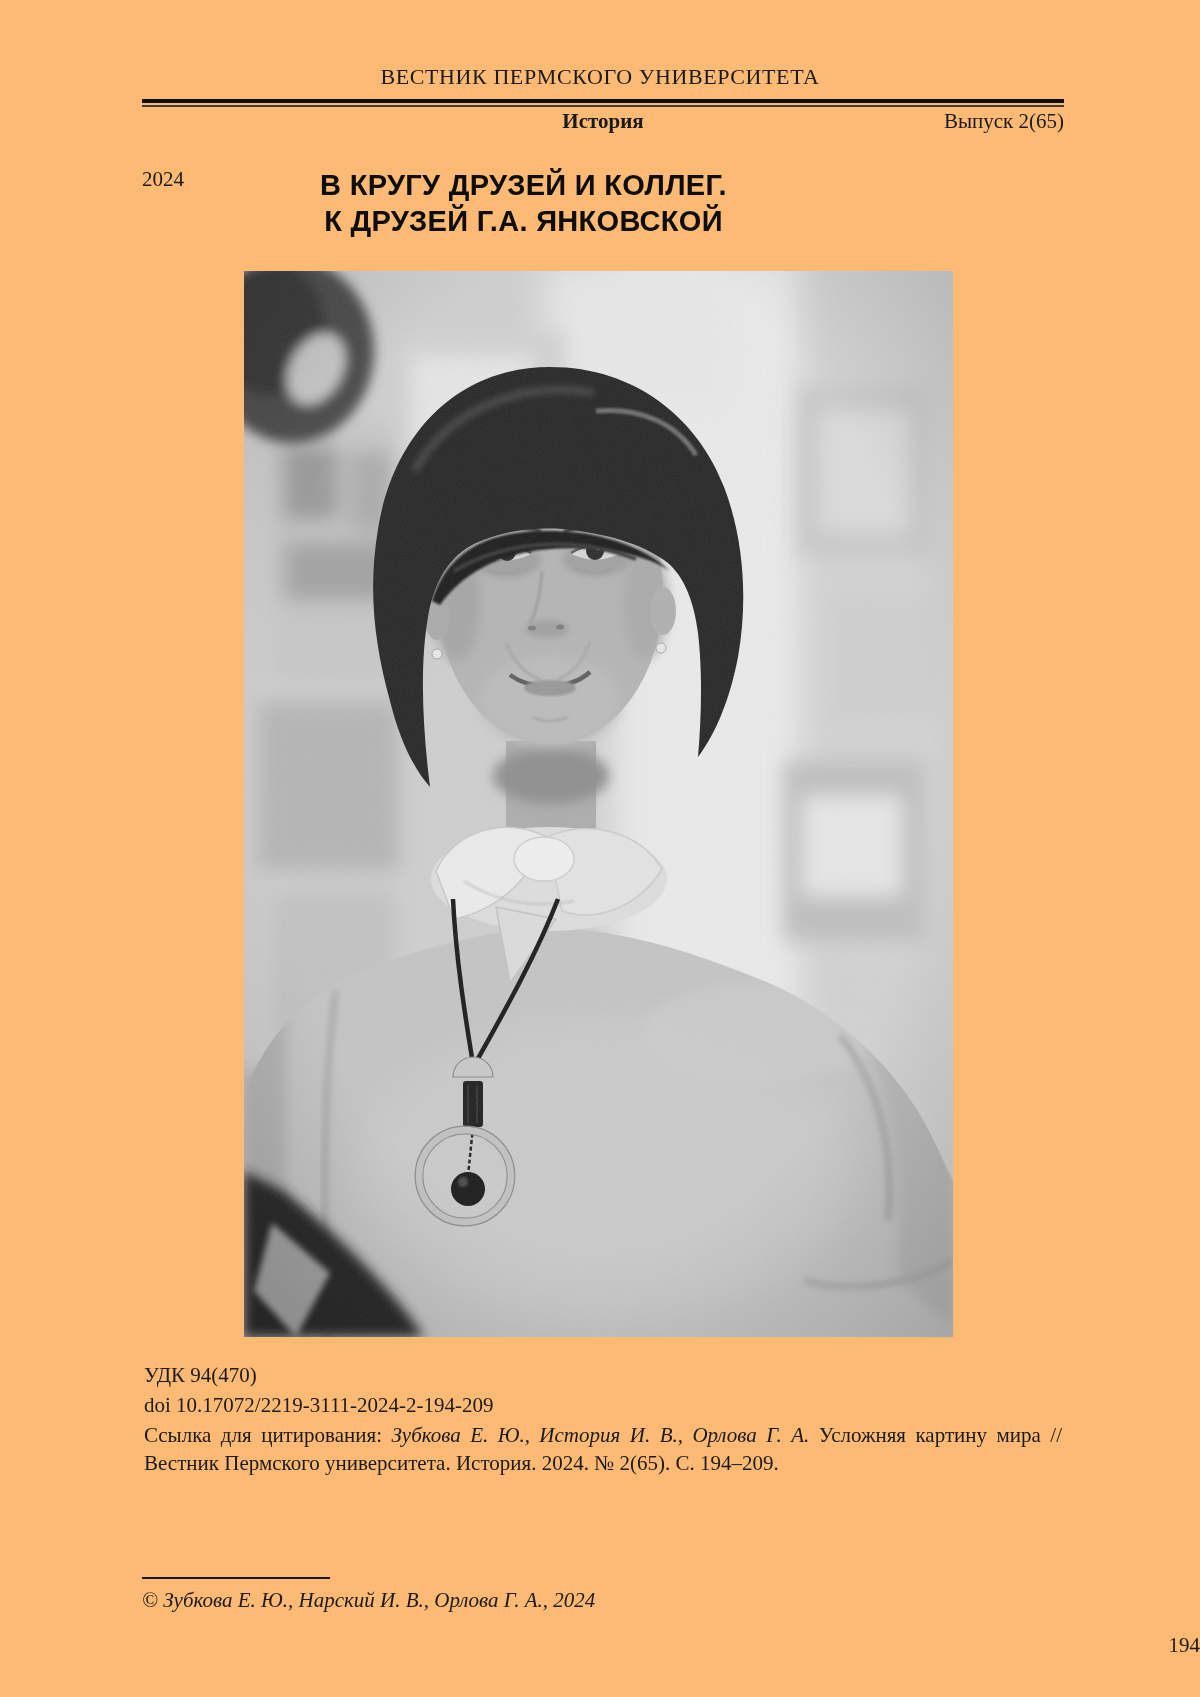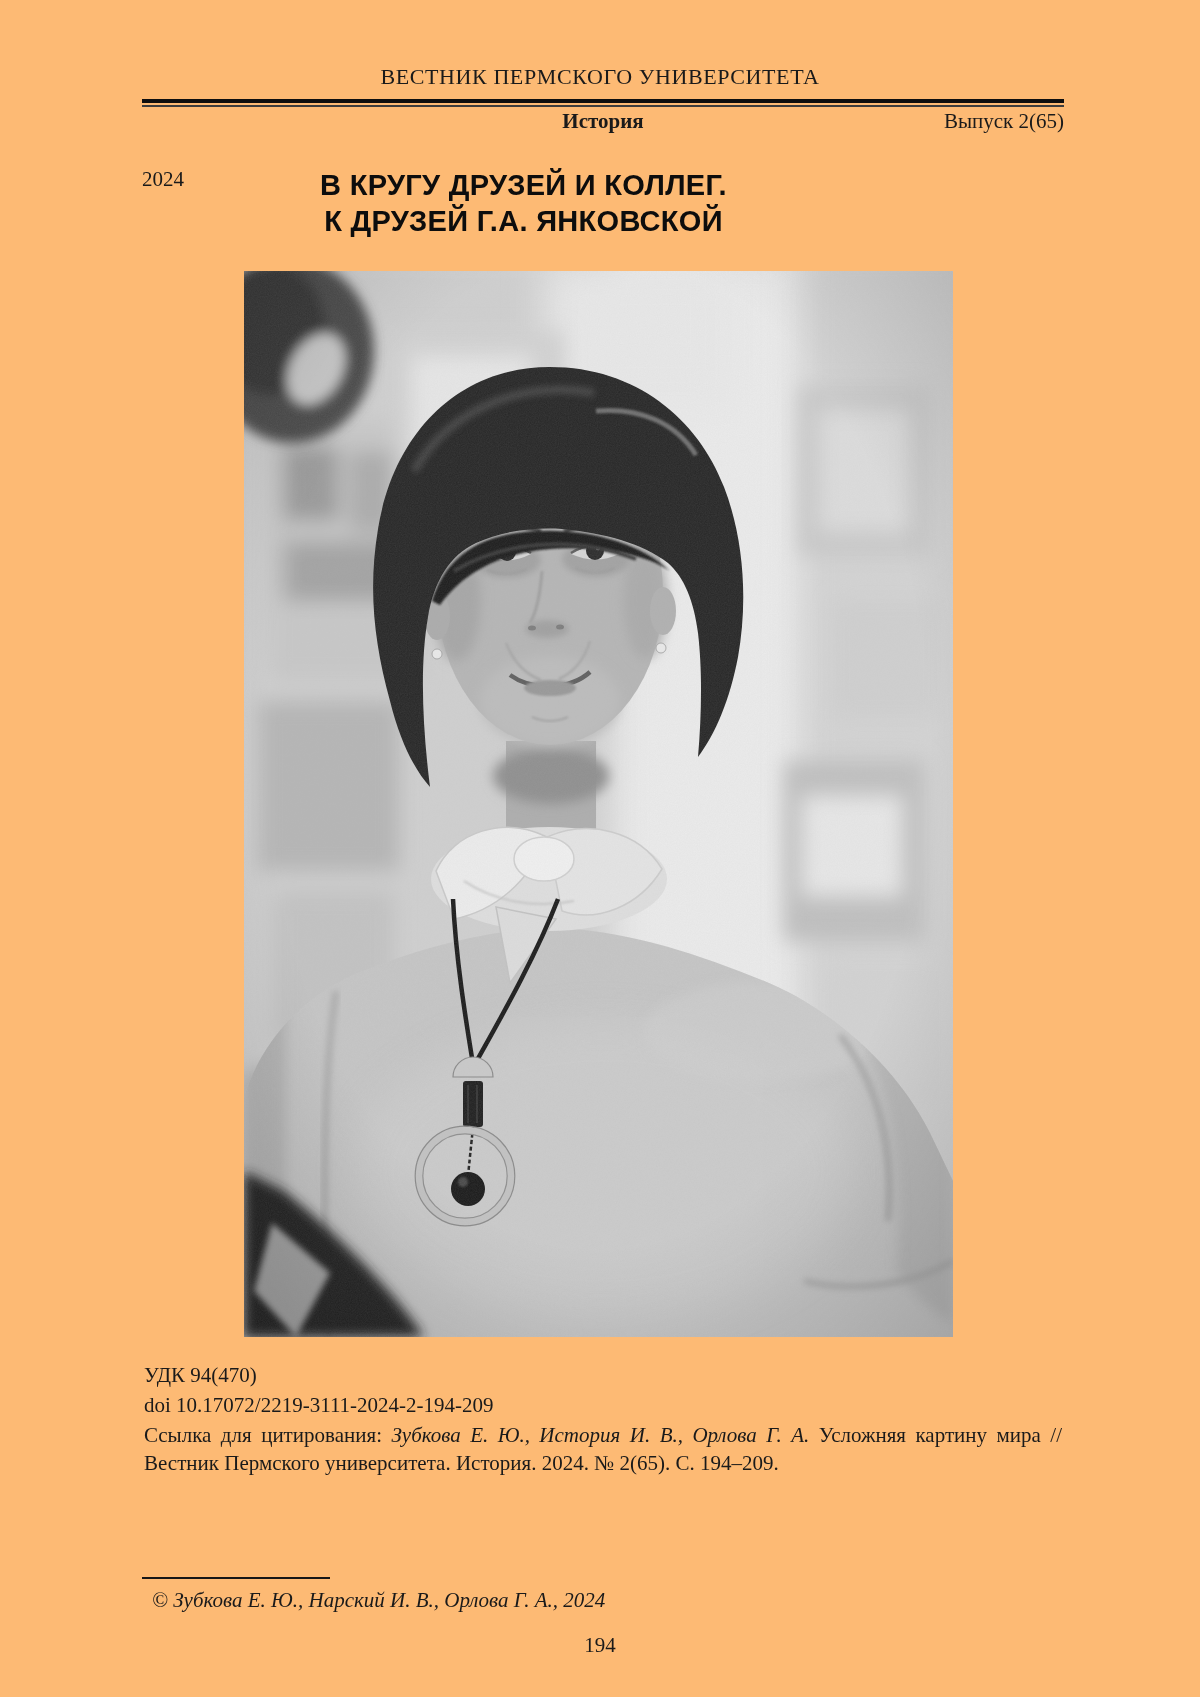--- a/index.html
+++ b/index.html
@@ -24,23 +24,23 @@
   .photo-frame{position:absolute;left:244px;top:271px;width:709px;height:1066px;margin:0;padding:0;}
   .photo-frame svg{display:block;width:709px;height:1066px;}
 
   .meta{position:absolute;left:142px;top:1359px;width:922px;font-size:21px;line-height:28px;}
   .meta p{margin:2px;}
   .meta .citation{text-align:justify;}
   .meta .authors{font-style:italic;}
 
   .footnote-rule{position:absolute;left:142px;top:1577px;width:188px;height:0;
     border-top:2px solid #161616;}
-  .copyright{position:absolute;left:152px;top:1587px;width:922px;font-size:21px;
+  .copyright{position:absolute;left:142px;top:1587px;width:922px;font-size:21px;
     font-style:italic;line-height:26px;}
-  .page-number{position:absolute;top:1633px;left:0;width:1200px;text-align:center;font-size:21px;}
+  .page-number{position:absolute;top:1633px;left:0;width:1200px;text-align:right;font-size:21px;}
 </style>
 </head>
 <body>
 
 <div class="page">
 
   <div class="masthead">ВЕСТНИК ПЕРМСКОГО УНИВЕРСИТЕТА</div>
 
   <div class="rule-double"></div>
 

